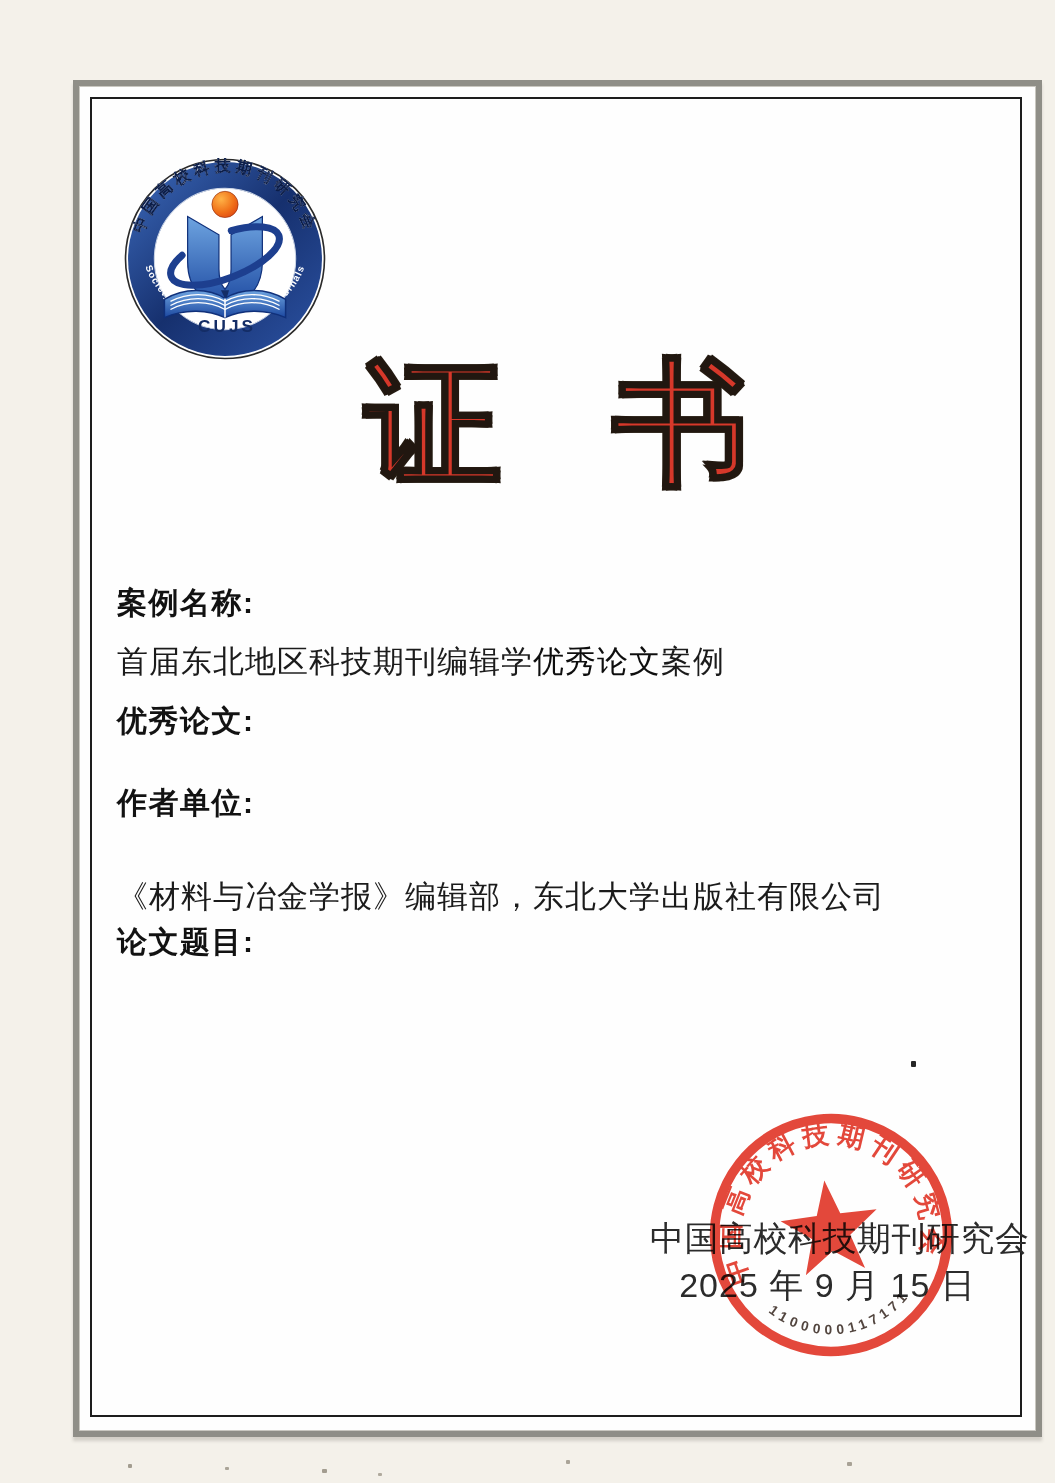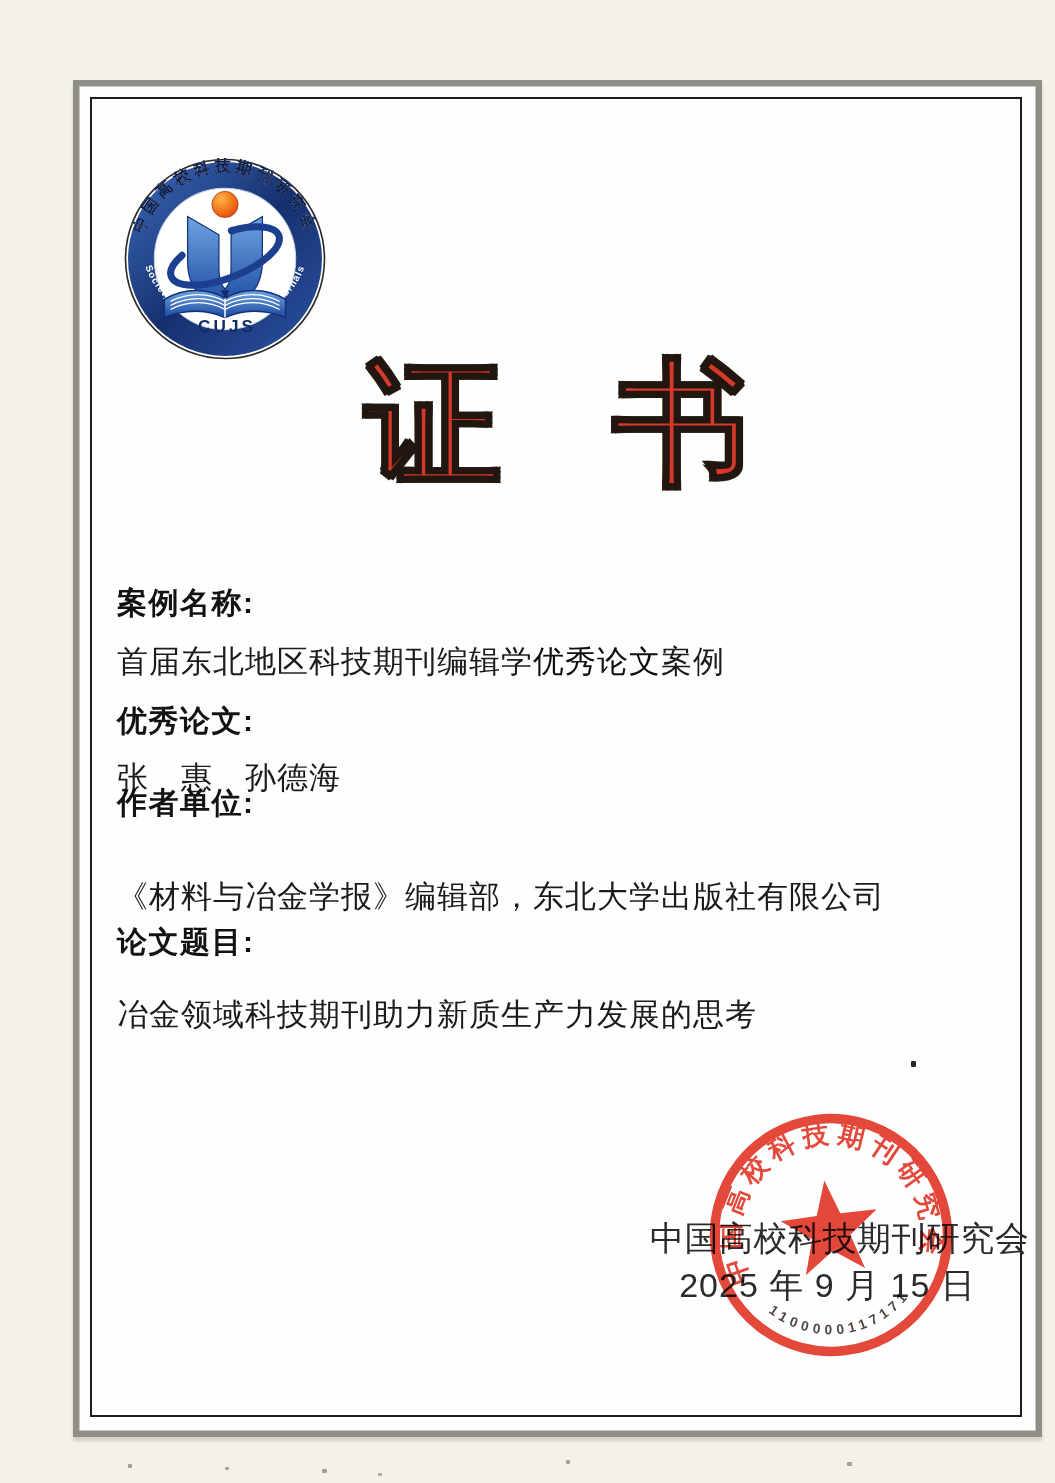--- a/index.html
+++ b/index.html
@@ -107,27 +107,25 @@
       <text class="logo-cujs" x="102" y="172" text-anchor="middle">CUJS</text>
     </svg>
   </div>
 
   <div class="cert-title">证 书</div>
 
   <div class="field-label" style="top:583px">案例名称:</div>
   <div class="field-value" style="top:641px"><span>首届东北地区科技期刊编辑学</span><b>优秀论文</b><span>案例</span></div>
 
   <div class="field-label" style="top:701px">优秀论文:</div>
-  <div class="field-value" style="top:757px">张　惠　孙德海</div>
 
   <div class="field-label" style="top:783px">作者单位:</div>
   <div class="field-value" style="top:876px">《材料与冶金学报》编辑部，东北大学出版社有限公司</div>
 
   <div class="field-label" style="top:922px">论文题目:</div>
-  <div class="field-value" style="top:994px">冶金领域科技期刊助力新质生产力发展的思考</div>
 
   <div class="speck" style="left:911px;top:1061px;width:5px;height:6px;background:#262626;"></div>
 
   <div class="sign-issuer">中国高校科技期刊研究会</div>
   <div class="sign-date">2025 年 9 月 15 日</div>
 
   <div class="stamp">
     <svg viewBox="0 0 240 240" xmlns="http://www.w3.org/2000/svg" xmlns:xlink="http://www.w3.org/1999/xlink">
       <defs>
         <path id="stampArc" d="M 39,152 A 87,87 0 1 1 201,152"></path>

